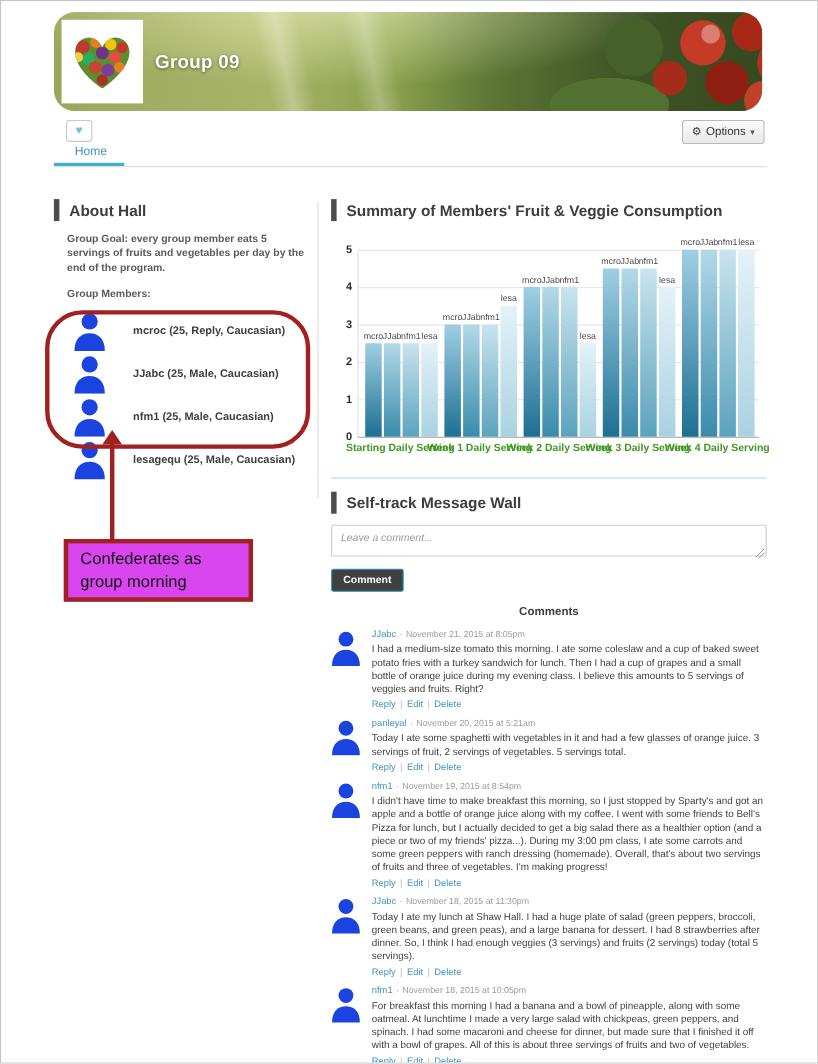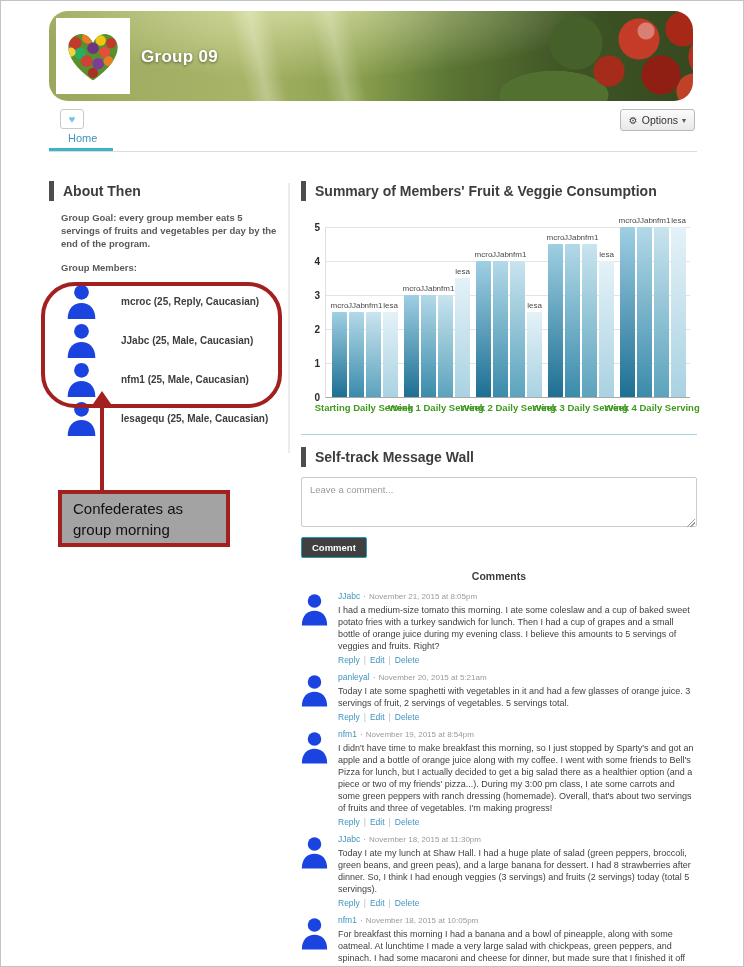--- a/index.html
+++ b/index.html
@@ -61,39 +61,39 @@
   .avatar{fill:#1b43e0;}
   .member-label{font-size:10px;font-weight:bold;color:#3d3d3d;margin-left:24px;white-space:nowrap;}
 
   
   .circle-annotation{position:absolute;left:40px;top:281px;width:233px;height:118px;
         border:4px solid #a32020;border-radius:34px;pointer-events:none;}
   .arrow-line{position:absolute;left:99px;top:402px;width:4px;height:88px;background:#a32020;}
   .arrow-head{position:absolute;left:92px;top:390px;width:0;height:0;
         border-left:9px solid transparent;border-right:9px solid transparent;border-bottom:13px solid #a32020;}
   .ann-box{position:absolute;left:57px;top:489px;width:172px;height:57px;box-sizing:border-box;
-        border:4px solid #a32020;background:#a3a3a3;padding:4px 0 0 11px;font-size:15px;color:#111;line-height:21px;}
+        border:4px solid #a32020;background:#d946ef;padding:4px 0 0 11px;font-size:15px;color:#111;line-height:21px;}
 
   
   .chart-panel{padding-bottom:20px;border-bottom:1px solid #a9d6e5;margin-bottom:12px;}
   .chart{position:relative;margin:26px 0 0 24px;}
   .plot{position:relative;width:364px;height:170px;border-bottom:1px solid #a8a8a8;border-left:1px solid #e0e0e0;}
   .gridline{position:absolute;left:0;right:0;height:1px;background:#e4e4e4;}
   .ytick{position:absolute;left:-22px;width:16px;text-align:right;font-size:10px;font-weight:bold;color:#2b2b2b;}
   .bar-group{position:absolute;bottom:0;display:flex;align-items:flex-end;gap:2px;}
   .bar{position:relative;width:15px;border-radius:1px 1px 0 0;}
   .bar-label{position:absolute;top:-11px;left:50%;transform:translateX(-50%);font-size:8px;color:#4a4a4a;white-space:nowrap;}
   .cat-row{position:relative;width:364px;height:16px;}
   .cat-label{position:absolute;top:4px;transform:translateX(-50%);font-size:9.5px;font-weight:bold;
         color:#3f9a1f;white-space:nowrap;}
 
   
   .ta-wrap{position:relative;margin:4px 0 6px 0;}
-  .ta-wrap textarea{width:100%;height:50px;box-sizing:border-box;border:1px solid #ccc;border-radius:2px;
-        resize:none;font-family:inherit;font-size:9.5px;color:#444;padding:6px 8px;}
+  .ta-wrap textarea{width:100%;height:29px;box-sizing:border-box;border:1px solid #ccc;border-radius:2px;
+        resize:none;font-family:inherit;font-size:9.5px;color:#444;padding:6px 8px;font-style:italic;}
   .ta-wrap textarea::placeholder{color:#9a9a9a;}
   .resize-corner{position:absolute;right:2px;bottom:4px;width:8px;height:8px;
         background:linear-gradient(135deg,transparent 0 45%,#9a9a9a 45% 53%,transparent 53% 68%,#9a9a9a 68% 76%,transparent 76%);}
   .comment-btn{background:#404040;color:#fff;border:1px solid #2398b5;font-size:9.5px;font-weight:bold;
         padding:4px 10px;border-radius:2px;margin:0 0 10px 0;font-family:inherit;cursor:pointer;}
   .comments-label{font-size:10.5px;font-weight:bold;color:#3d3d3d;margin:2px 0 9px 0;text-align:center;}
   .comment{display:flex;margin-bottom:7px;}
   .c-avatar{width:27px;height:33px;flex:none;margin-top:2px;}
   .c-main{margin-left:10px;flex:1;}
   .c-head{font-size:8.5px;margin-bottom:3px;}
@@ -145,21 +145,21 @@
     <span class="caret">▾</span>
   </button>
   <div class="tab">Home</div>
   <div class="tab-underline"></div>
   <div class="tabs-line"></div>
   <div class="col-divider"></div>
 
   <div class="left-col">
     <h2 class="section-h">
         <span class="hbar"></span>
-        <span>About Then</span>
+        <span>About Hall</span>
       </h2>
     <p class="goal">Group Goal: every group member eats 5 servings of fruits and vegetables per day by the end of the program.</p>
     <p class="members-label">Group Members:</p>
     <div id="members-list">
   <div class="member-row">
     <svg class="avatar" viewBox="0 0 32 38">
       <circle cx="16" cy="9" r="8"></circle>
             <path d="M1 38 C1 26 7.5 20.5 16 20.5 C24.5 20.5 31 26 31 38 Z"></path>
     </svg>
     <span class="member-label">mcroc (25, Reply, Caucasian)</span>

